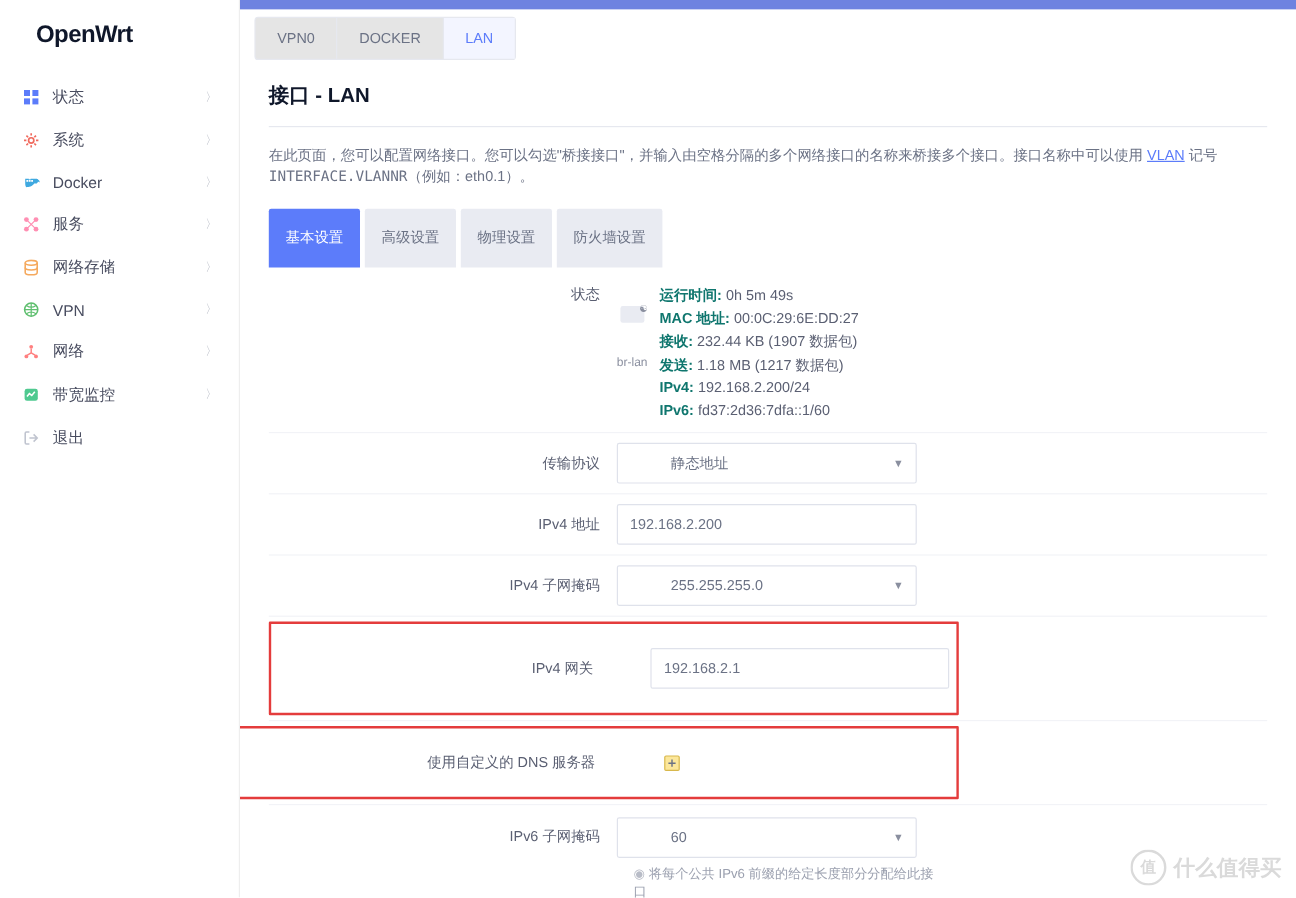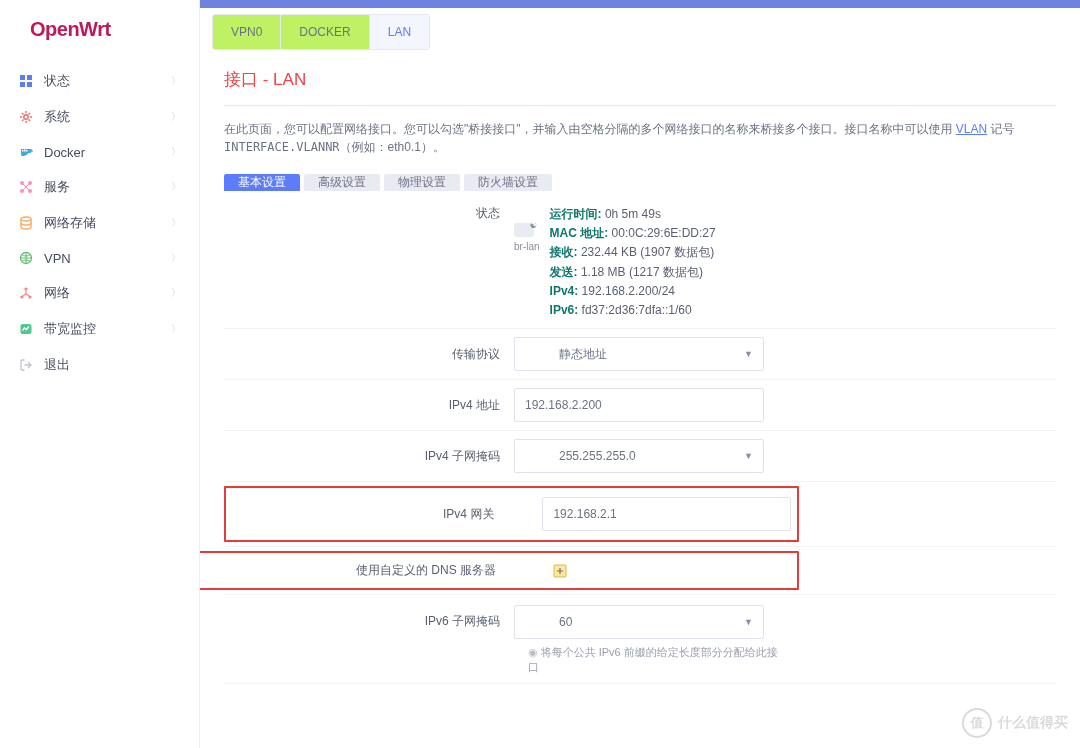--- a/index.html
+++ b/index.html
@@ -1,60 +1,60 @@
 <!DOCTYPE html>
 <html><head>
 <meta charset="utf-8">
 <style>
 * { box-sizing: border-box; margin: 0; padding: 0; }
 body { font-family: -apple-system, BlinkMacSystemFont, "Segoe UI", Arial, sans-serif; font-size: 13px; color: #484c5f; background: #fff; overflow: hidden; height: 748px; width: 1080px; }
 .app { display: flex; height: 100%; }
 .sidebar { width: 200px; background: #fff; border-right: 1px solid #eee; flex-shrink: 0; }
 .logo { padding: 18px 30px 14px; }
-.logo-text { font-size: 20px; font-weight: 700; color: #be185d; letter-spacing: -0.5px; }
+.logo-text { font-size: 20px; font-weight: 700; color: #0f172a; letter-spacing: -0.5px; }
 .nav { padding: 8px 0; }
 .nav-item { display: flex; align-items: center; padding: 9px 18px; cursor: pointer; color: #484c5f; position: relative; }
 .nav-icon { width: 16px; height: 16px; margin-right: 10px; display: inline-flex; align-items: center; justify-content: center; }
 .nav-label { flex: 1; font-size: 13px; }
 .nav-chev { color: #b5b9c4; font-size: 10px; }
 .main { flex: 1; display: flex; flex-direction: column; overflow: hidden; }
 .topbar { height: 8px; background: #6e83e0; }
 .tabs-wrap { padding: 6px 12px 0; background: #fff; }
-.tabs { display: flex; background: #bef264; border: 1px solid #e6e8ef; border-radius: 3px; width: fit-content; justify-content: space-between; }
+.tabs { display: flex; background: #e5e5e5; border: 1px solid #e6e8ef; border-radius: 3px; width: fit-content; justify-content: space-between; }
 .tab { padding: 10px 18px; font-size: 12px; color: #6b7285; cursor: pointer; border-right: 1px solid #e6e8ef; }
 .tab:last-child { border-right: none; }
 .tab.active { color: #5c7cfa; background: #f3f5ff; }
 .content { flex: 1; padding: 18px 24px 0 24px; overflow-y: auto; }
-.page-title { font-size: 17px; font-weight: 400; color: #ef4444; padding-bottom: 14px; border-bottom: 1px solid #e6e8ef; margin-bottom: 14px; }
+.page-title { font-size: 17px; font-weight: 700; color: #0f172a; padding-bottom: 14px; border-bottom: 1px solid #e6e8ef; margin-bottom: 14px; }
 .helptext { font-size: 12px; color: #6b7285; margin-bottom: 18px; line-height: 1.5; }
 .helptext a { color: #5c7cfa; text-decoration: underline; }
 .helptext .mono { font-family: monospace; }
 .subtabs { display: flex; margin-bottom: 0; }
-.subtab { padding: 0 14px; font-size: 12px; background: #e9ebf2; color: #6b7285; margin-right: 4px; border-radius: 2px 2px 0 0; cursor: pointer; }
+.subtab { padding: 16px 14px; font-size: 12px; background: #e9ebf2; color: #6b7285; margin-right: 4px; border-radius: 2px 2px 0 0; cursor: pointer; }
 .subtab.active { background: #5c7cfa; color: #fff; }
 .form-rows { }
 .form-row { display: flex; align-items: center; border-bottom: 1px solid #f2f3f7; padding: 8px 0; min-height: 48px; }
 .form-row.tall { align-items: flex-start; padding-top: 14px; }
 .form-label { width: 290px; text-align: right; padding-right: 14px; font-size: 12px; color: #5a5f72; }
 .form-field { flex: 1; position: relative; }
 .input, .select { width: 250px; height: 34px; border: 1px solid #dfe2eb; border-radius: 2px; padding: 0 10px; font-size: 12px; color: #6b7285; background: #fff; }
 .select { display: flex; align-items: center; justify-content: space-between; cursor: pointer; padding-left: 44px; }
 .select-caret { font-size: 9px; color: #8a8f9f; }
 .status-block { display: flex; align-items: flex-start; gap: 10px; font-size: 12px; color: #5a5f72; line-height: 1.6; }
-.status-icon { display: flex; flex-direction: column; align-items: flex-start; font-size: 10px; color: #8a8f9f; margin-top: 18px; }
+.status-icon { display: flex; flex-direction: column; align-items: center; font-size: 10px; color: #8a8f9f; margin-top: 18px; gap: 24px; }
 .status-icon-box { width: 20px; height: 14px; background: #e9ebf2; border-radius: 2px; margin-bottom: 2px; position: relative; }
 .status-icon-box::after { content: "☯"; position: absolute; top: -3px; right: -3px; font-size: 8px; color: #8a8f9f; }
 .status-lines b { color: #0f766e; }
-.highlight { border: 2px solid #e43c3c; border-radius: 1px; padding: 9px 6px; position: relative; display: flex; align-items: center; gap: 34px; }
+.highlight { border: 2px solid #e43c3c; border-radius: 1px; padding: 20px 6px; position: relative; display: flex; align-items: center; gap: 34px; }
 .highlight .form-label { width: 278px; }
 .row-extra { margin-left: 8px; width: 16px; height: 16px; display: inline-flex; align-items: center; justify-content: center; }
 .helper-text { font-size: 11px; color: #9ba0af; margin-top: 6px; margin-left: 14px; text-align: left; width: 250px; }
 .watermark { position: fixed; right: 12px; bottom: 10px; display: flex; align-items: center; gap: 6px; opacity: 0.18; color: #333; pointer-events: none; }
 .watermark-circle { width: 30px; height: 30px; border: 2px solid #333; border-radius: 50%; display: flex; align-items: center; justify-content: center; font-weight: 700; font-size: 13px; }
-.watermark-text { font-size: 14px; font-weight: 600; }
+.watermark-text { font-size: 18px; font-weight: 600; }
 </style>
 </head>
 <body>
 
 <div class="app">
   <aside class="sidebar">
     <div class="logo">
       <span class="logo-text">OpenWrt</span>
     </div>
     <nav class="nav" id="nav">

